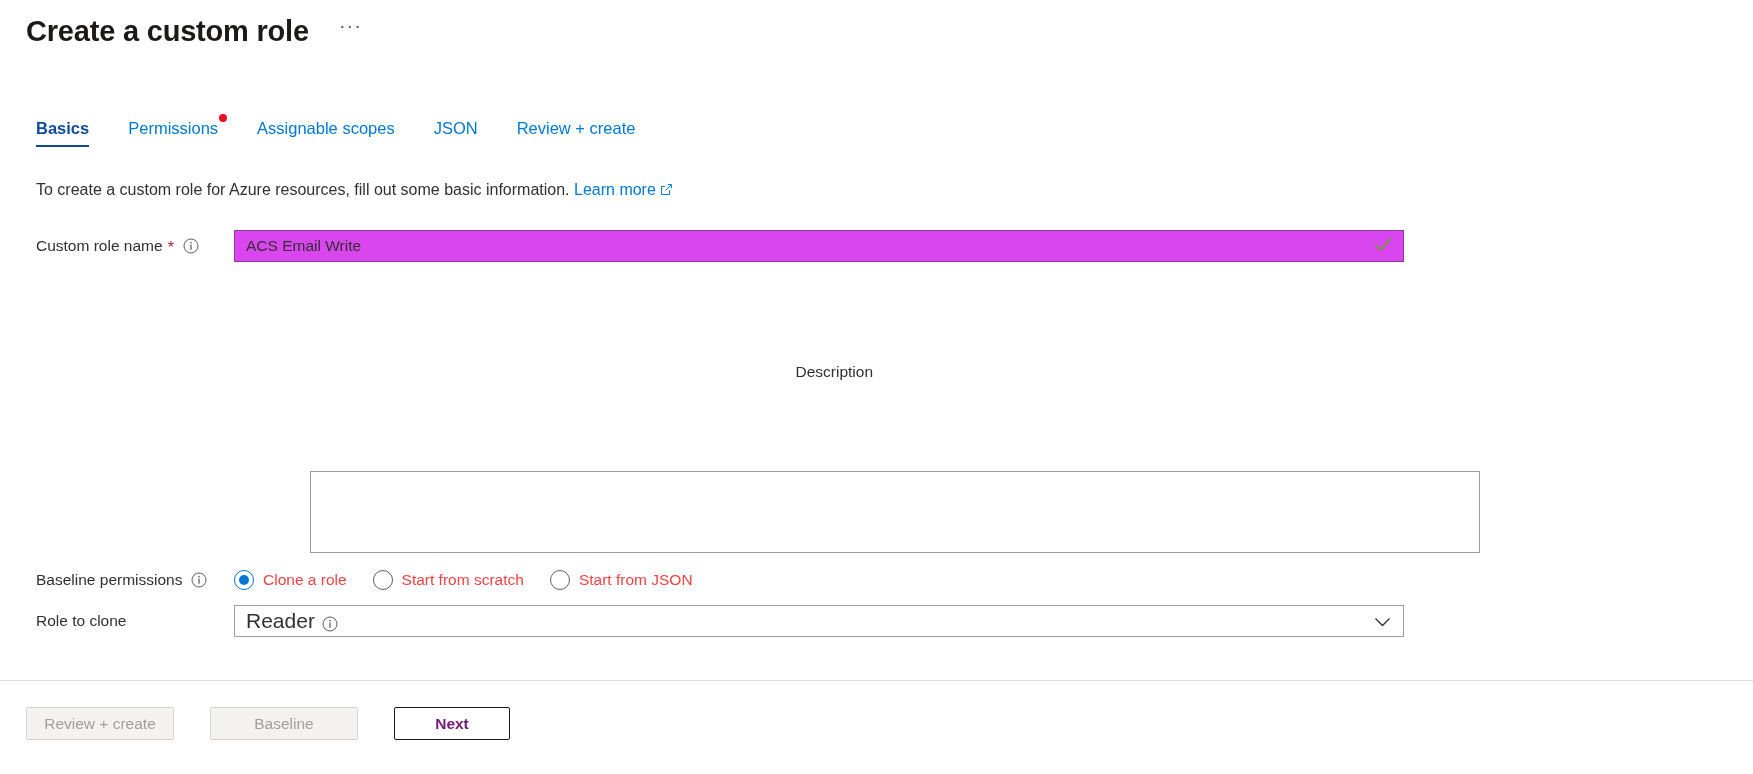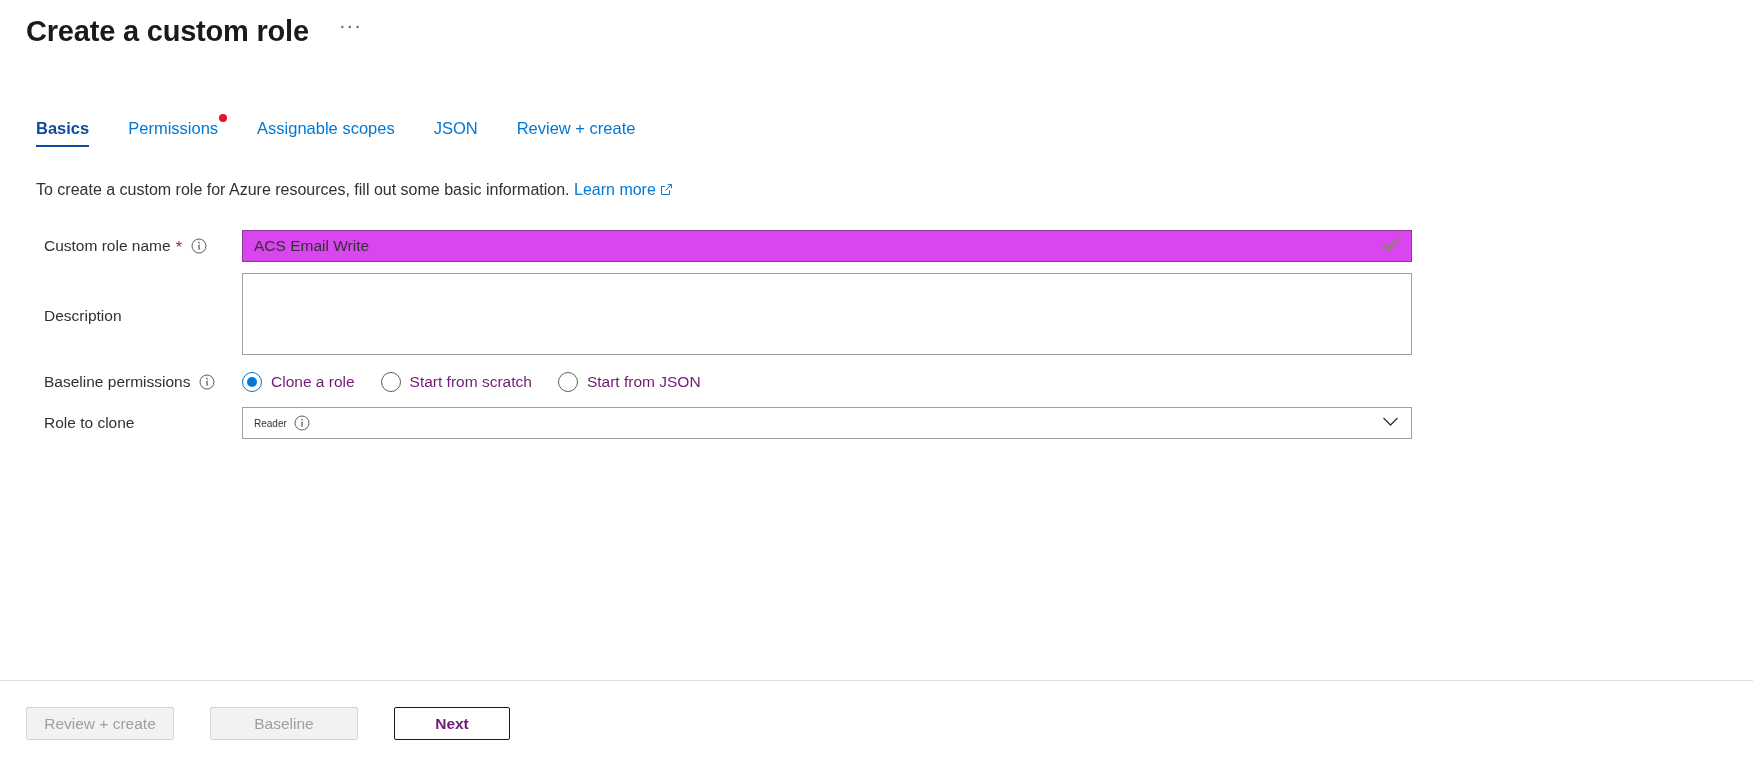--- a/index.html
+++ b/index.html
@@ -105,31 +105,30 @@
     display: inline-block;
     vertical-align: -1px;
     margin-left: 4px;
   }
 
   .form-row {
     display: flex;
     align-items: center;
     margin-bottom: 11px;
   }
-  .form-row.tall { align-items: center; }
+  .form-row.tall { align-items: center; flex-direction: column; }
 
   .field-label {
     width: 198px;
     flex: 0 0 198px;
     font-size: 15.5px;
     color: #323130;
     display: flex;
     align-items: center;
     line-height: 20px;
-    margin-left: 8px;
   }
   .req-star {
     color: #a4262c;
     margin-left: 5px;
     font-size: 16px;
     line-height: 14px;
     position: relative;
     top: 2px;
   }
   .info-icon {
@@ -182,21 +181,21 @@
   .radio-group {
     display: flex;
     align-items: center;
   }
   .radio-option {
     display: flex;
     align-items: center;
     margin-right: 26px;
     cursor: pointer;
     font-size: 15.5px;
-    color: #701a75;
+    color: #ef4444;
   }
   .radio-mark {
     width: 20px;
     height: 20px;
     border-radius: 50%;
     border: 1px solid #605e5c;
     box-sizing: border-box;
     margin-right: 9px;
     position: relative;
     background: #fff;
@@ -221,21 +220,21 @@
 
   .select-box {
     width: 1170px;
     height: 32px;
     box-sizing: border-box;
     border: 1px solid #a19f9d;
     background: #fff;
     display: flex;
     align-items: center;
     padding: 0 11px;
-    font-size: 10px;
+    font-size: 21px;
     color: #323130;
     cursor: pointer;
     position: relative;
   }
   .select-value { display: flex; align-items: center; }
   .chevron {
     position: absolute;
     right: 12px;
     top: 50%;
     transform: translateY(-50%);

